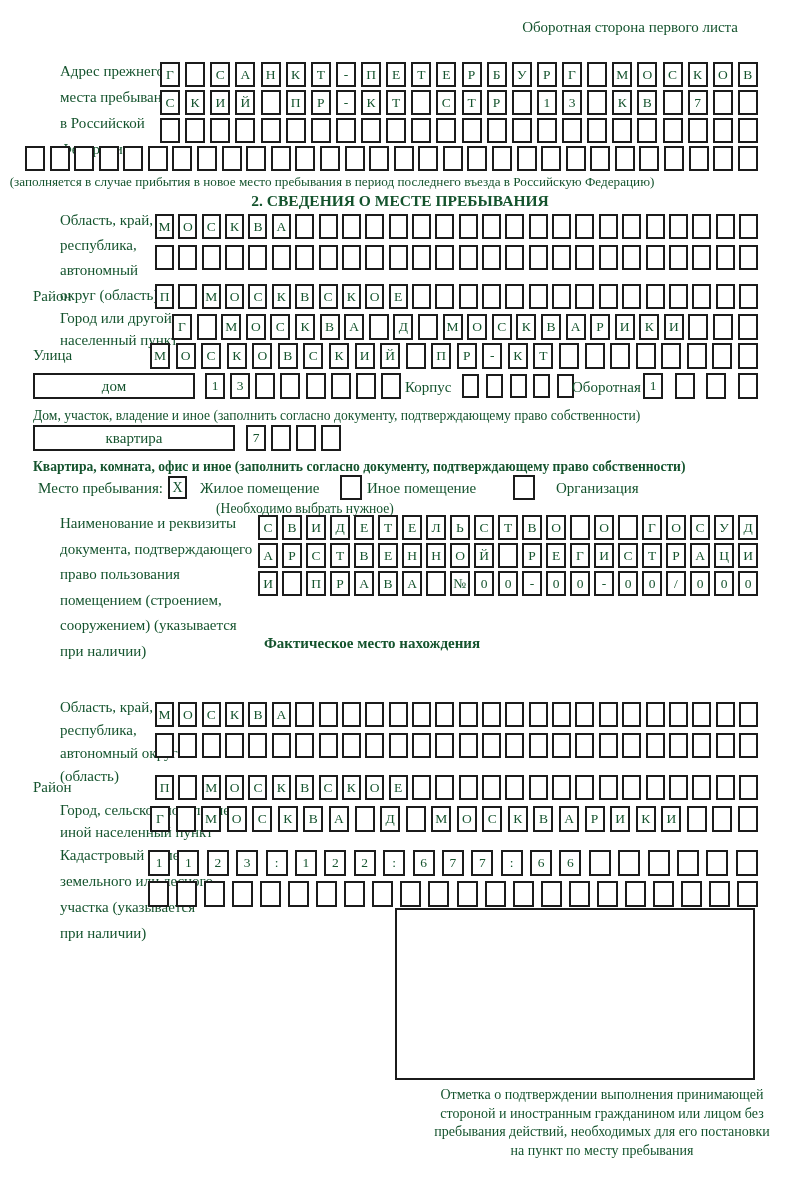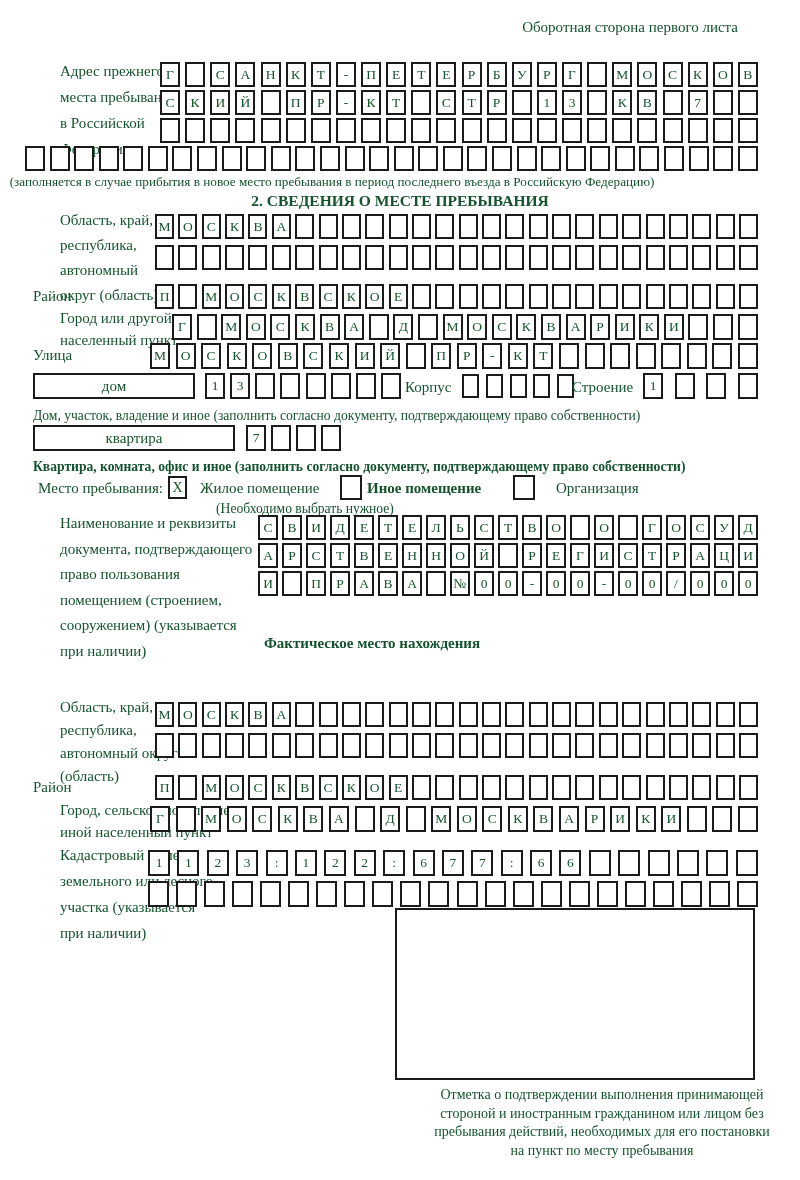--- a/index.html
+++ b/index.html
@@ -316,21 +316,21 @@
       <span class="cell"></span>
     </div>
   <div class="txt" style="top:374px;left:405px;">Корпус</div>
   <div class="cellrow cw18" style="top:374px;left:462px;width:112px;">
       <span class="cell"></span>
       <span class="cell"></span>
       <span class="cell"></span>
       <span class="cell"></span>
       <span class="cell"></span>
     </div>
-  <div class="txt" style="top:374px;left:572px;">Строение</div>
+  <div class="txt" style="top:374px;left:572px;">Оборотная</div>
   <div class="cellrow ch26" style="top:373px;left:643px;width:115px;">
       <span class="cell">1</span>
       <span class="cell"></span>
       <span class="cell"></span>
       <span class="cell"></span>
     </div>
   <div class="note" style="top:407px;left:33px;font-size:13.6px;">Дом, участок, владение и иное (заполнить согласно документу, подтверждающему право собственности)</div>
 
   <div class="bigbox" style="top:425px;left:33px;width:202px;height:26px;">квартира</div>
   <div class="cellrow ch26" style="top:425px;left:246px;width:95px;">
@@ -338,21 +338,21 @@
       <span class="cell"></span>
       <span class="cell"></span>
       <span class="cell"></span>
     </div>
   <div class="note" style="top:458px;left:33px;font-size:13.6px;font-weight:bold;">Квартира, комната, офис и иное (заполнить согласно документу, подтверждающему право собственности)</div>
 
   <div class="txt" style="top:475px;left:38px;">Место пребывания:</div>
   <div class="checkbox" style="top:476px;left:168px;">X</div>
   <div class="txt" style="top:475px;left:200px;">Жилое помещение</div>
   <div class="checkbox" style="top:475px;left:340px;width:22px;height:25px;"></div>
-  <div class="txt" style="top:475px;left:367px;font-weight:bold;">Иное помещение</div>
+  <div class="txt" style="top:475px;left:367px;">Иное помещение</div>
   <div class="checkbox" style="top:475px;left:513px;width:22px;height:25px;"></div>
   <div class="txt" style="top:475px;left:556px;">Организация</div>
   <div class="note center" style="top:500px;left:180px;width:250px;font-size:13.6px;">(Необходимо выбрать нужное)</div>
 
   <div class="lines" style="top:511px;left:33px;line-height:25.5px;">
       <div>Наименование и реквизиты</div>
       <div>документа, подтверждающего</div>
       <div>право пользования</div>
       <div>помещением (строением,</div>
       <div>сооружением) (указывается</div>

